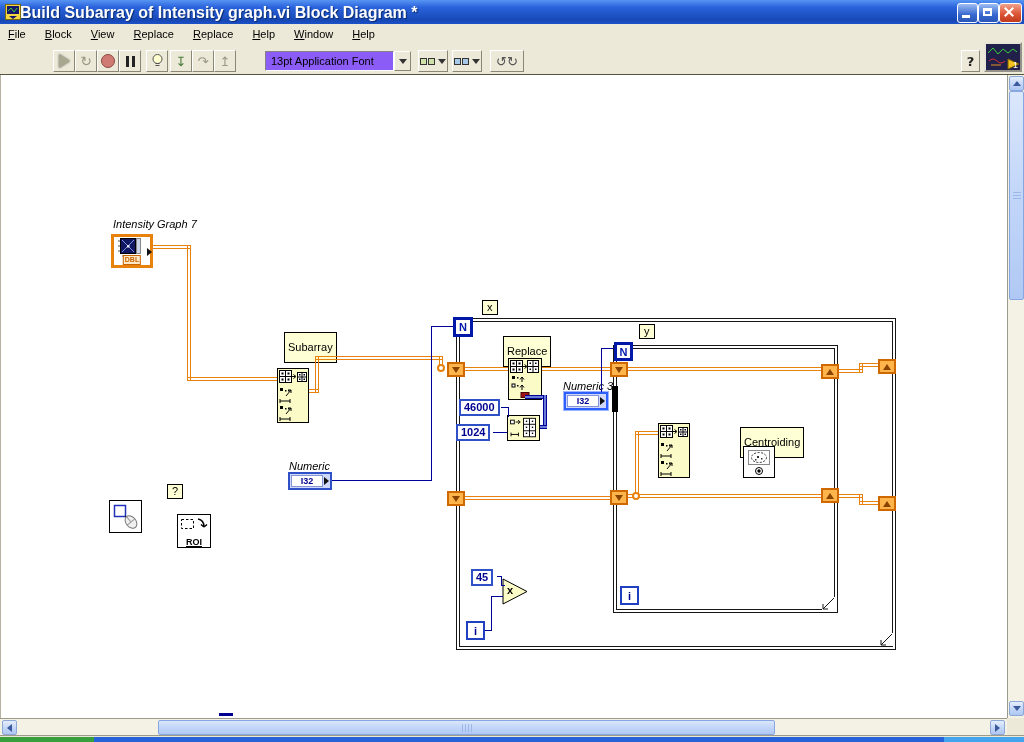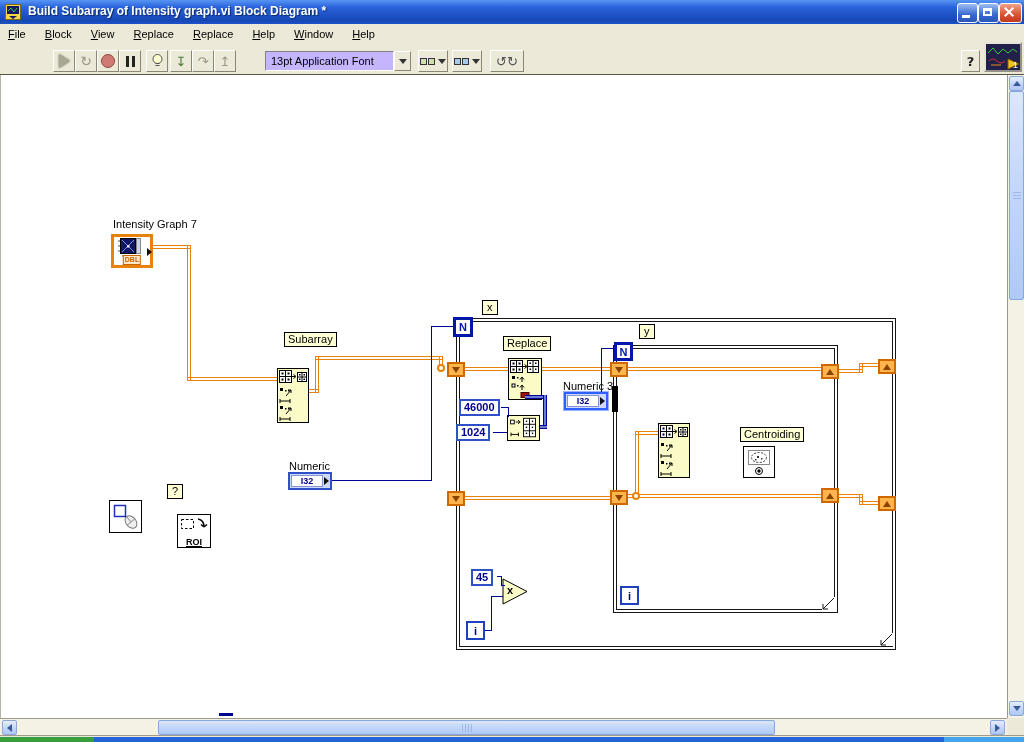--- a/index.html
+++ b/index.html
@@ -3,21 +3,21 @@
 <meta charset="utf-8">
 <style>
   html,body{margin:0;padding:0;background:#d4d0c8;}
   .app{position:relative;width:1024px;height:742px;overflow:hidden;background:#ece9d8;
        font-family:"Liberation Sans",sans-serif;font-size:11px;color:#000;}
   .abs{position:absolute;}
 
   
   .titlebar{left:0;top:0;width:1024px;height:24px;
     background:linear-gradient(180deg,#5795f2 0%,#2a63dd 30%,#1747b5 85%,#1c53c8 100%);}
-  .title-text{left:28px;top:4px;color:#fff;font-weight:bold;font-size:12px;
+  .title-text{left:20px;top:4px;color:#fff;font-weight:bold;font-size:16px;
     text-shadow:1px 1px 1px #0a2a6a;white-space:nowrap;text-align:right;}
   .tico{left:5px;top:4px;width:16px;height:16px;}
   .winbtn{top:3px;width:19px;height:18px;border:1px solid #fff;border-radius:3px;
     background:linear-gradient(180deg,#9dbdf3,#3767cf 60%,#2a56b8);}
   .winbtn.close{background:linear-gradient(180deg,#f0a38c,#dd5536 55%,#c03a1c);}
   .glyph-min{position:absolute;left:4px;bottom:4px;width:8px;height:3px;background:#fff;}
   .glyph-max{position:absolute;left:4px;top:4px;width:9px;height:8px;border:2px solid #fff;border-top-width:3px;box-sizing:border-box;}
   .glyph-x1,.glyph-x2{position:absolute;left:3px;top:7px;width:12px;height:2px;background:#fff;}
   .glyph-x1{transform:rotate(45deg);} .glyph-x2{transform:rotate(-45deg);}
 
@@ -25,21 +25,21 @@
   .menubar{left:0;top:24px;width:1024px;height:22px;background:#ece9d8;}
   .menu-item{display:inline-block;padding:4px 8px 0 8px;font-size:11px;cursor:default;}
   .menu-item::first-letter{text-decoration:underline;}
   .toolbar{left:0;top:46px;width:1024px;height:29px;background:#ece9d8;border-bottom:1px solid #55543f;box-sizing:border-box;}
   .tbbtn{position:absolute;top:4px;width:22px;height:22px;background:#ece9d8;
     border:1px solid;border-color:#fff #8a8774 #8a8774 #fff;box-sizing:border-box;
     display:flex;align-items:center;justify-content:center;font-family:"DejaVu Sans",sans-serif;}
   .runtri{width:0;height:0;border-left:11px solid #a8a890;border-top:7px solid transparent;border-bottom:7px solid transparent;filter:drop-shadow(0 0 1px #666);}
   .abortdot{width:12px;height:12px;border-radius:50%;background:#cf7a72;border:1px solid #8c4a42;}
   .pausebar{width:3px;height:11px;background:#222;margin:0 1.5px;}
-  .combo{position:absolute;left:265px;top:5px;width:129px;height:20px;background:#c4b5fd;
+  .combo{position:absolute;left:265px;top:5px;width:129px;height:20px;background:#8b5cf6;
     border:1px solid;border-color:#848284 #fff #fff #848284;box-sizing:border-box;
     font-size:11px;line-height:18px;padding-left:5px;}
   .combobtn{position:absolute;left:394px;top:5px;width:17px;height:20px;background:#ece9d8;
     border:1px solid;border-color:#fff #8a8774 #8a8774 #fff;box-sizing:border-box;
     display:flex;align-items:center;justify-content:center;}
   .dntri{width:0;height:0;border-top:5px solid #333;border-left:4px solid transparent;border-right:4px solid transparent;}
   .minisq{display:inline-block;width:5px;height:5px;border:1px solid #333;margin-right:1px;background:#cfe0a8;}
 
   
   .client{left:0;top:75px;width:1007px;height:643px;background:#fff;overflow:hidden;border-left:1px solid #b7b3a2;box-sizing:border-box;}
@@ -56,22 +56,22 @@
   
   .loop{border:1px solid #161616;}
   .loop::before{content:"";position:absolute;inset:2px;border:1px solid #161616;}
   .curl{background:#fff;}
   .sr{width:18px;height:15px;background:#ffb44c;border:2px solid #d06800;box-sizing:border-box;
       display:flex;align-items:center;justify-content:center;}
   .tri-dn{width:0;height:0;border-left:4px solid transparent;border-right:4px solid transparent;border-top:6px solid #8a4400;}
   .tri-up{width:0;height:0;border-left:4px solid transparent;border-right:4px solid transparent;border-bottom:6px solid #8a4400;}
 
   
-  .lbl{background:#ffffd5;border:1px solid #000;font-size:11px;line-height:13px;padding:0 3px;white-space:nowrap;}
-  .plainlbl{font-size:11px;line-height:12px;white-space:nowrap;}
+  .lbl{background:#ffffd5;border:1px solid #000;font-size:11px;line-height:13px;padding:8px 3px;white-space:nowrap;}
+  .plainlbl{font-size:11px;line-height:12px;white-space:nowrap;font-style:italic;}
   .comment{background:#ffffd5;border:1px solid #000;font-size:11px;line-height:13px;padding:1px 3px;}
   .const{background:#fff;border:2px solid #3050c8;color:#000090;font-weight:bold;font-size:11px;
          line-height:13px;padding:0 3px;box-sizing:border-box;white-space:nowrap;}
   .term-n{background:#fff;border:3px solid #0018a8;color:#0018a8;font-weight:bold;font-size:11px;
           display:flex;align-items:center;justify-content:center;box-sizing:border-box;}
   .term-i{background:#fff;border:2px solid #2040c0;color:#000090;font-weight:bold;font-size:11px;
           display:flex;align-items:center;justify-content:center;box-sizing:border-box;}
   .term-i32{border:2px solid #3050c8;background:#cfd8f8;box-sizing:border-box;display:flex;align-items:center;padding:1px;}
   .term-i32 .inner{flex:1;background:#fff;border:1px solid #8494d8;color:#000090;font-weight:bold;
           font-size:9px;line-height:10px;text-align:center;}

